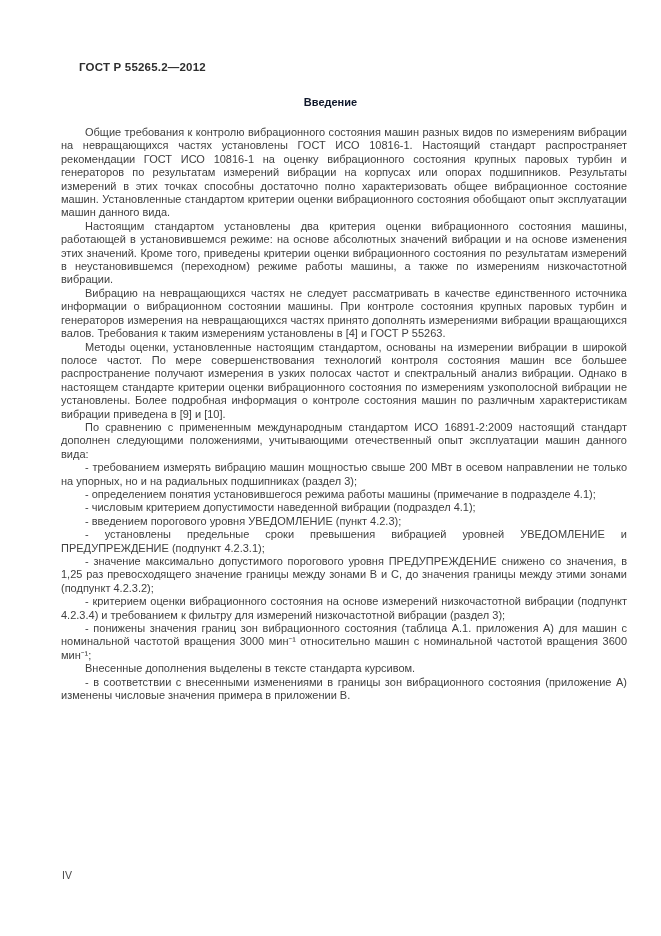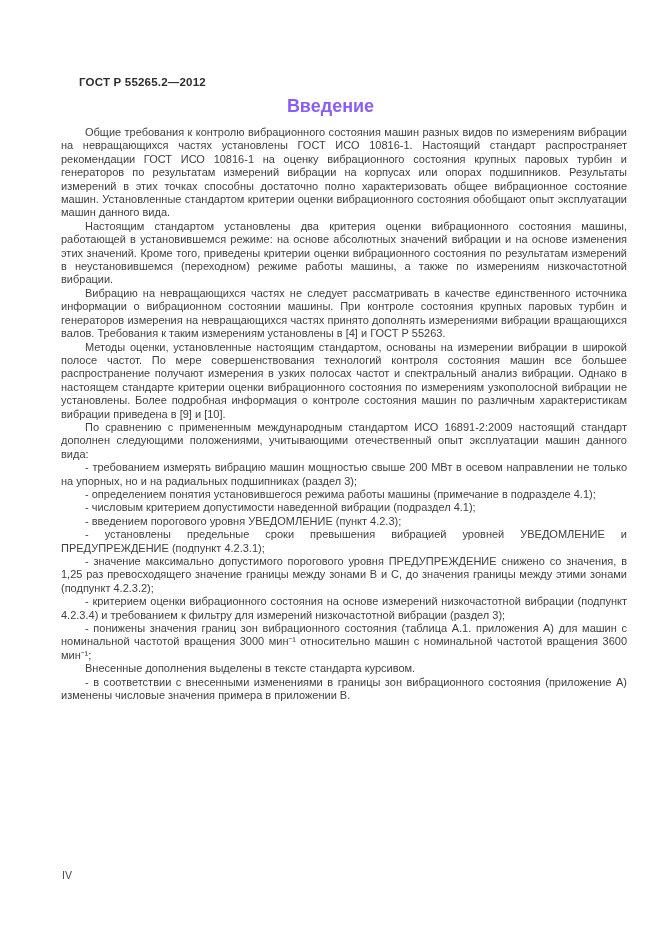--- a/index.html
+++ b/index.html
@@ -12,36 +12,36 @@
     width: 661px;
     height: 936px;
     background: #ffffff;
     font-family: "Liberation Sans", sans-serif;
     color: #3d3d3d;
     overflow: hidden;
   }
   .doc-header {
     position: absolute;
     left: 79px;
-    top: 76px;
+    top: 61px;
     font-size: 11.5px;
     font-weight: bold;
     color: #2e2e2e;
     letter-spacing: 0.2px;
     white-space: nowrap;
   }
   .doc-title {
     position: absolute;
     left: 0;
     top: 96px;
     width: 661px;
     text-align: center;
-    font-size: 18px;
+    font-size: 11px;
     font-weight: bold;
-    color: #8b5cf6;
+    color: #0f172a;
   }
   .doc-body {
     position: absolute;
     left: 61px;
     top: 126px;
     width: 566px;
     font-size: 11px;
     line-height: 13.4px;
     text-align: justify;
     color: #3f3f3f;

